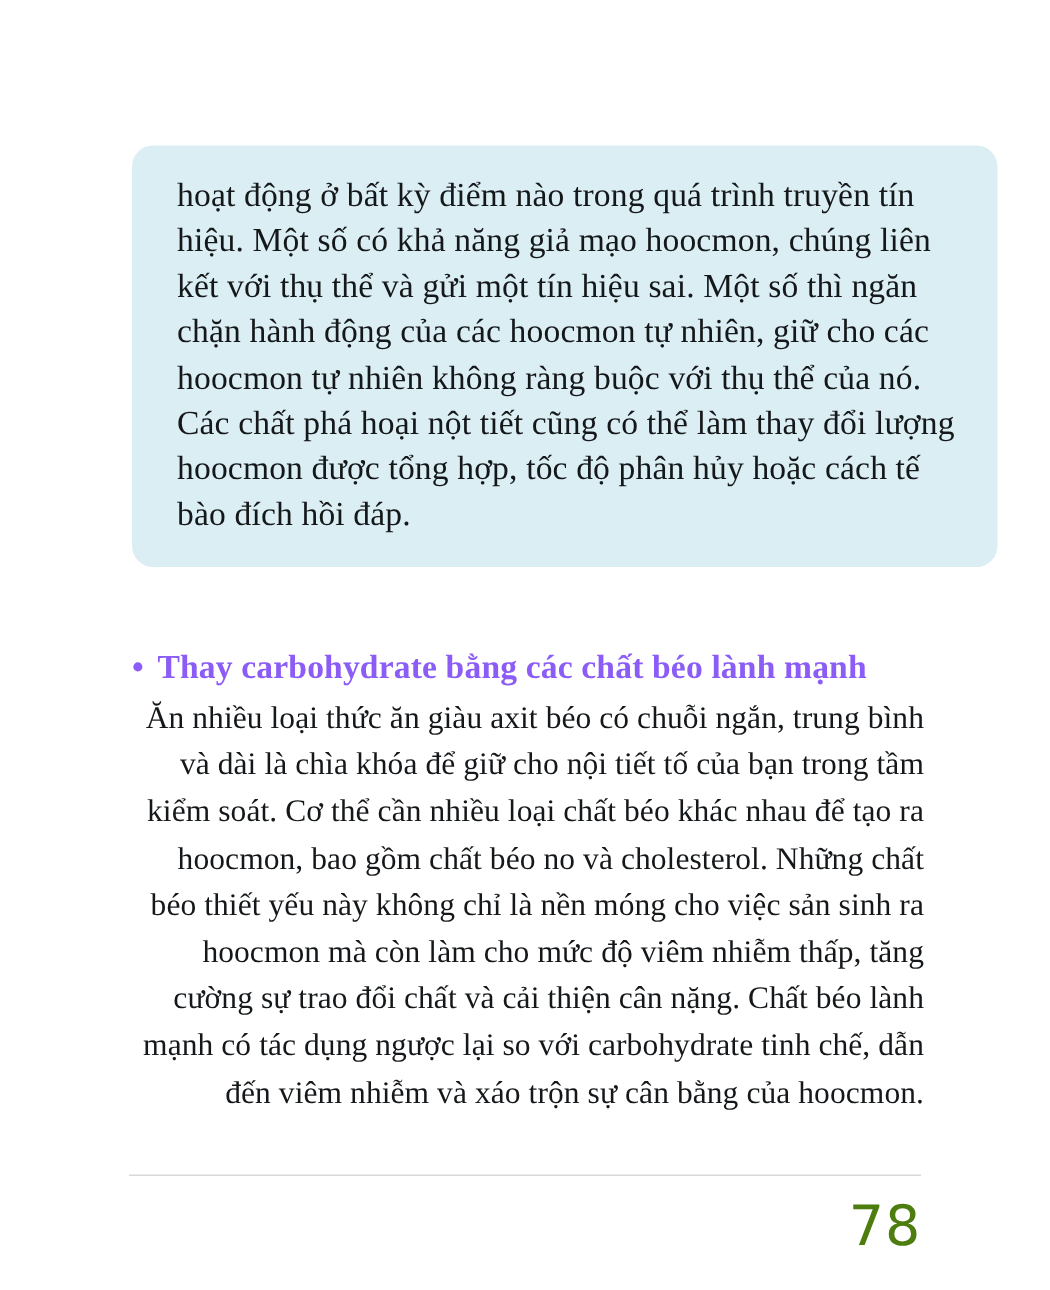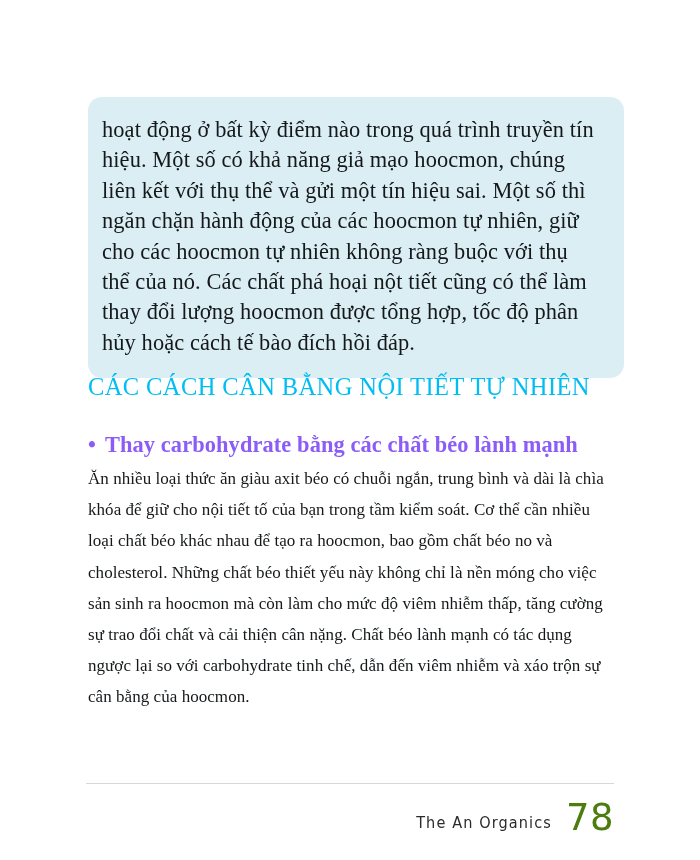--- a/index.html
+++ b/index.html
@@ -24,25 +24,25 @@
     width: 700px;
     height: 860px;
     box-sizing: border-box;
   }
 
   
   .callout {
     position: absolute;
     left: 88px;
     top: 97px;
-    width: 536px;
+    width: 577px;
     box-sizing: border-box;
     background: #dbeef3;
     border-radius: 14px;
-    padding: 18px 24px 20px 14px;
+    padding: 18px 24px 20px 30px;
   }
   .callout p {
     margin: 0;
     font-size: 22.4px;
     line-height: 30.4px;
     color: #15181a;
     letter-spacing: 0.1px;
     text-align: left;
     white-space: pre-line;
   }
@@ -79,25 +79,25 @@
     margin-right: 9px;
   }
 
   
   .body-paragraph {
     position: absolute;
     left: 88px;
     top: 463px;
     width: 528px;
     margin: 0;
-    font-size: 17px;
+    font-size: 21px;
     line-height: 31.2px;
     color: #15181a;
     letter-spacing: 0.05px;
-    text-align: left;
+    text-align: right;
     white-space: pre-line;
   }
 
   
   .footer-rule {
     position: absolute;
     left: 86px;
     top: 783px;
     width: 528px;
     height: 1px;
@@ -135,28 +135,26 @@
 </style>
 </head>
 <body>
 
 <div class="page">
 
   <section class="callout">
     <p>hoạt động ở bất kỳ điểm nào trong quá trình truyền tín hiệu. Một số có khả năng giả mạo hoocmon, chúng liên kết với thụ thể và gửi một tín hiệu sai. Một số thì ngăn chặn hành động của các hoocmon tự nhiên, giữ cho các hoocmon tự nhiên không ràng buộc với thụ thể của nó. Các chất phá hoại nột tiết cũng có thể làm thay đổi lượng hoocmon được tổng hợp, tốc độ phân hủy hoặc cách tế bào đích hồi đáp.</p>
   </section>
 
-  <h2 class="section-heading">CÁC CÁCH CÂN BẰNG NỘI TIẾT TỰ NHIÊN</h2>
 
   <p class="bullet-line">
     <span class="bullet-dot">•</span><span>Thay carbohydrate bằng các chất béo lành mạnh</span>
   </p>
 
   <p class="body-paragraph">Ăn nhiều loại thức ăn giàu axit béo có chuỗi ngắn, trung bình và dài là chìa khóa để giữ cho nội tiết tố của bạn trong tầm kiểm soát. Cơ thể cần nhiều loại chất béo khác nhau để tạo ra hoocmon, bao gồm chất béo no và cholesterol. Những chất béo thiết yếu này không chỉ là nền móng cho việc sản sinh ra hoocmon mà còn làm cho mức độ viêm nhiễm thấp, tăng cường sự trao đổi chất và cải thiện cân nặng. Chất béo lành mạnh có tác dụng ngược lại so với carbohydrate tinh chế, dẫn đến viêm nhiễm và xáo trộn sự cân bằng của hoocmon.</p>
 
   <div class="footer-rule"></div>
 
   <div class="footer">
-    <span class="footer-brand">The An Organics</span>
     <span class="footer-page-number">78</span>
   </div>
 
 </div>
 
 </body></html>

